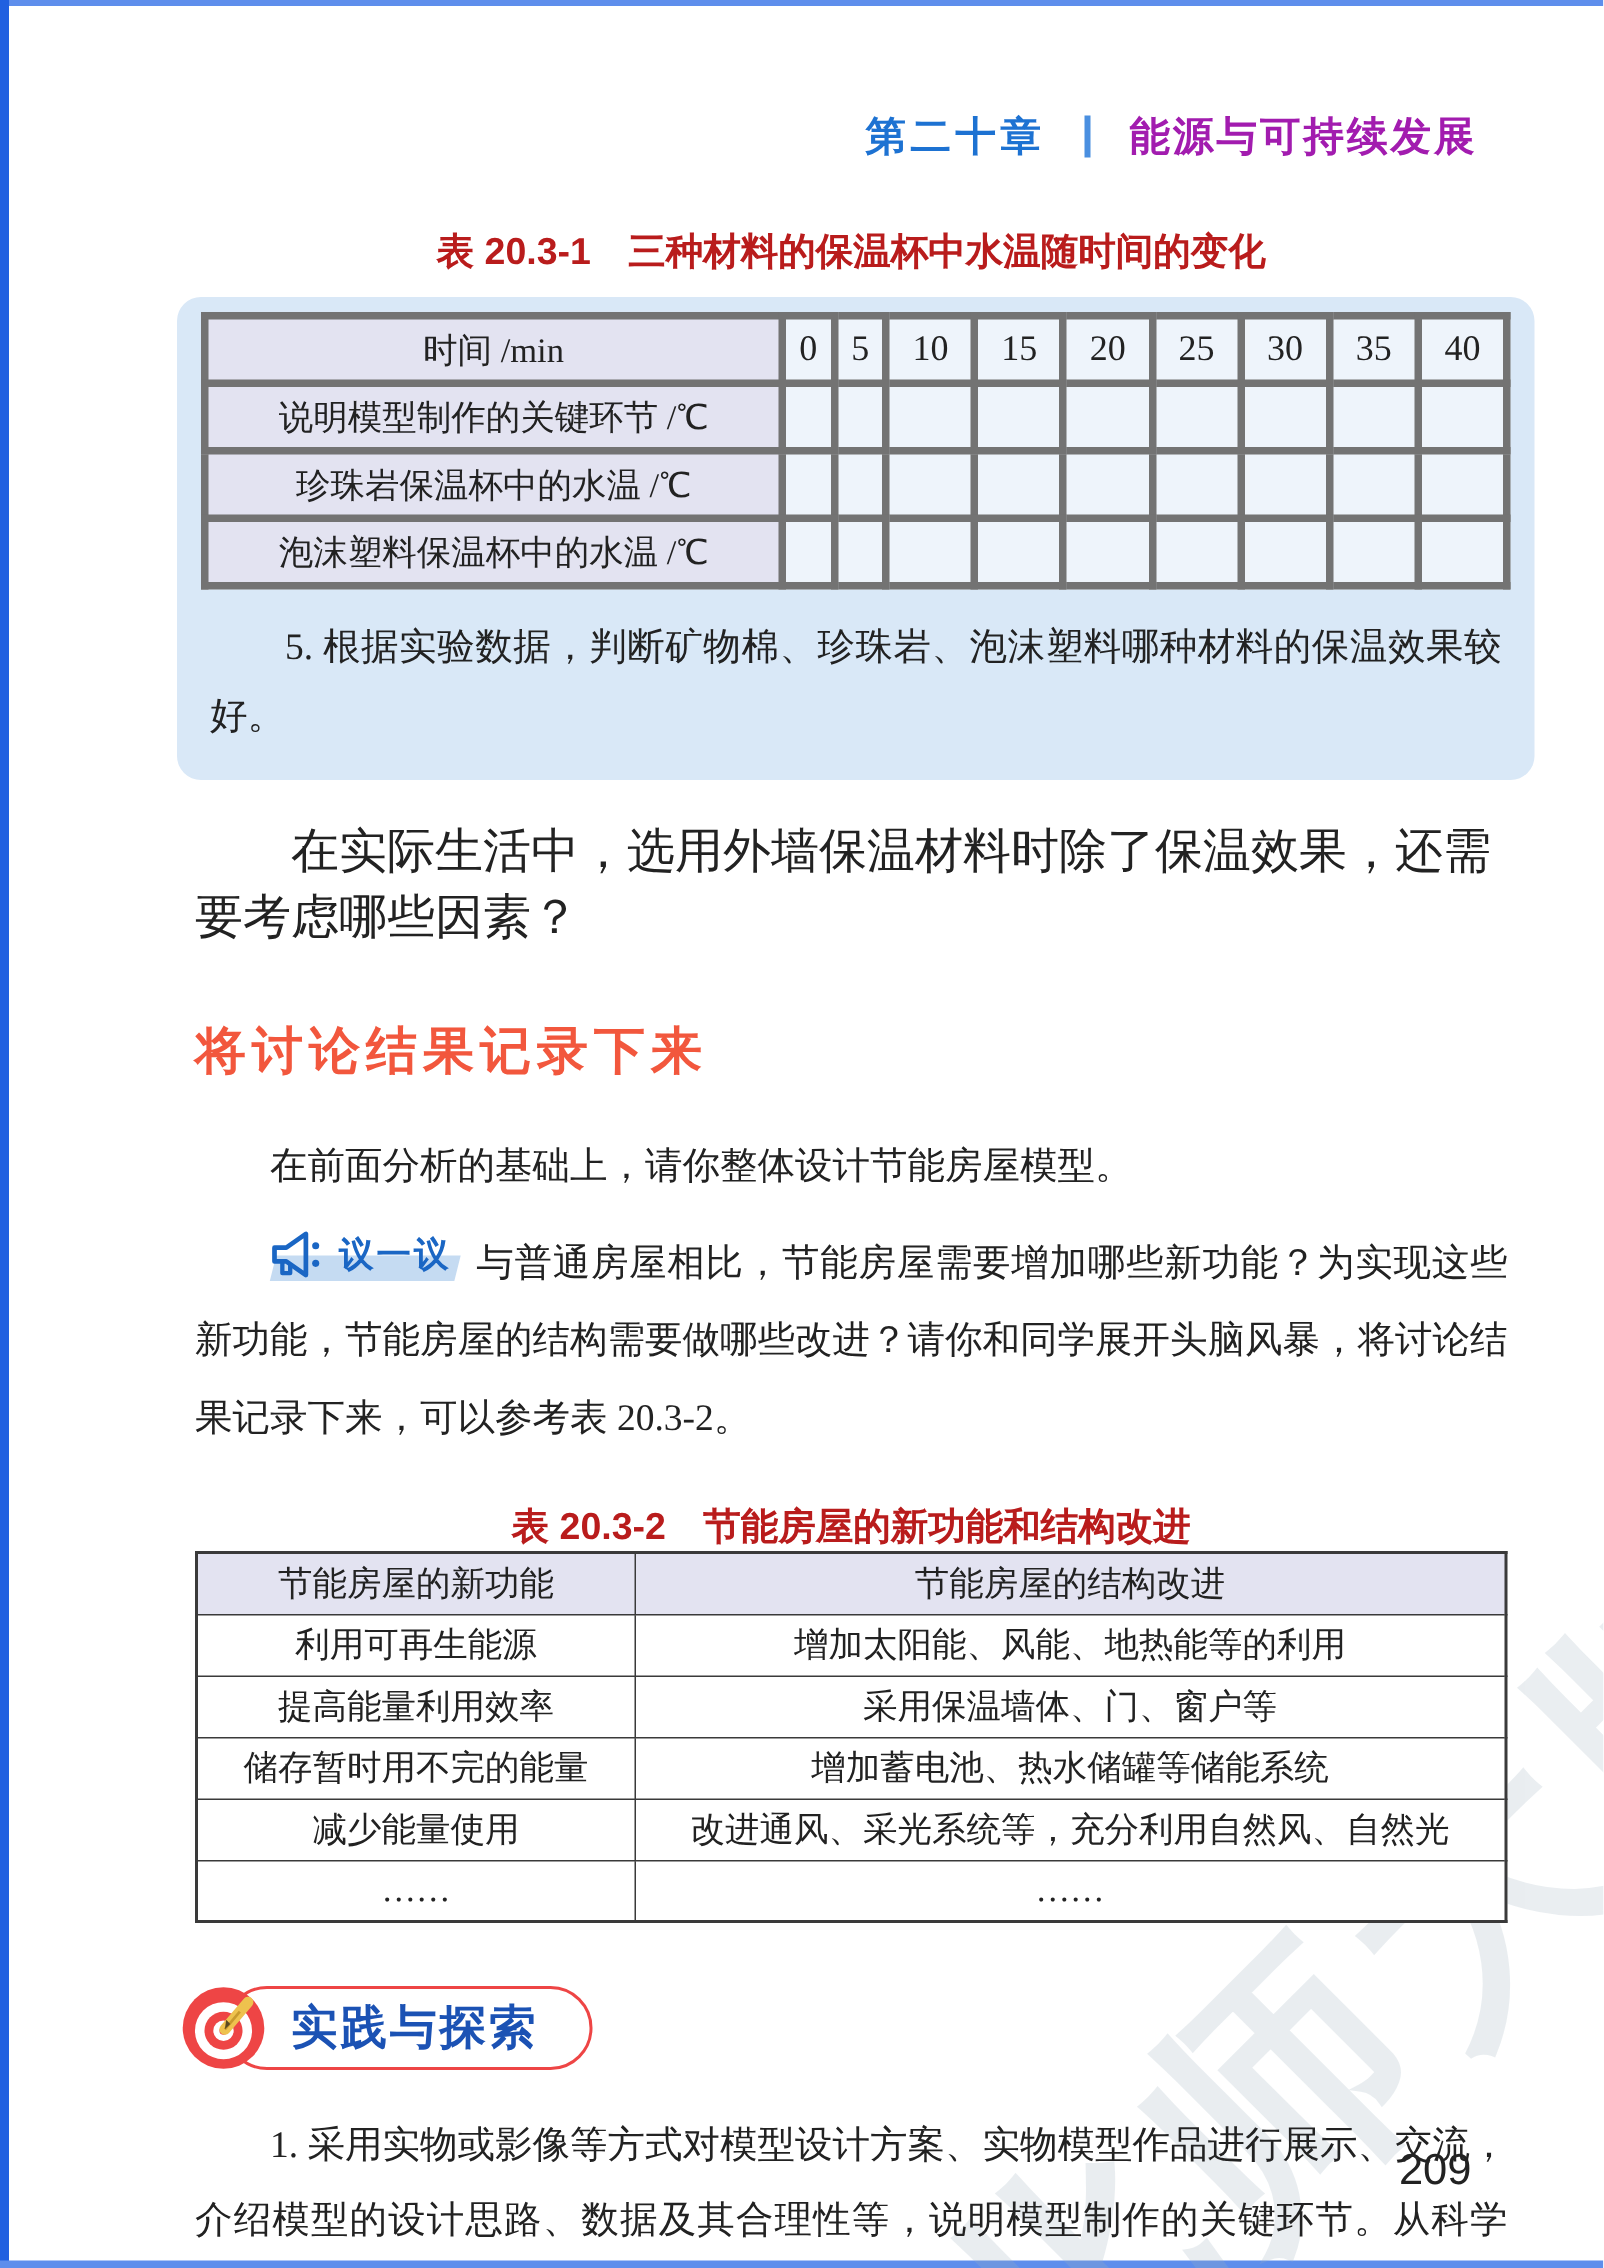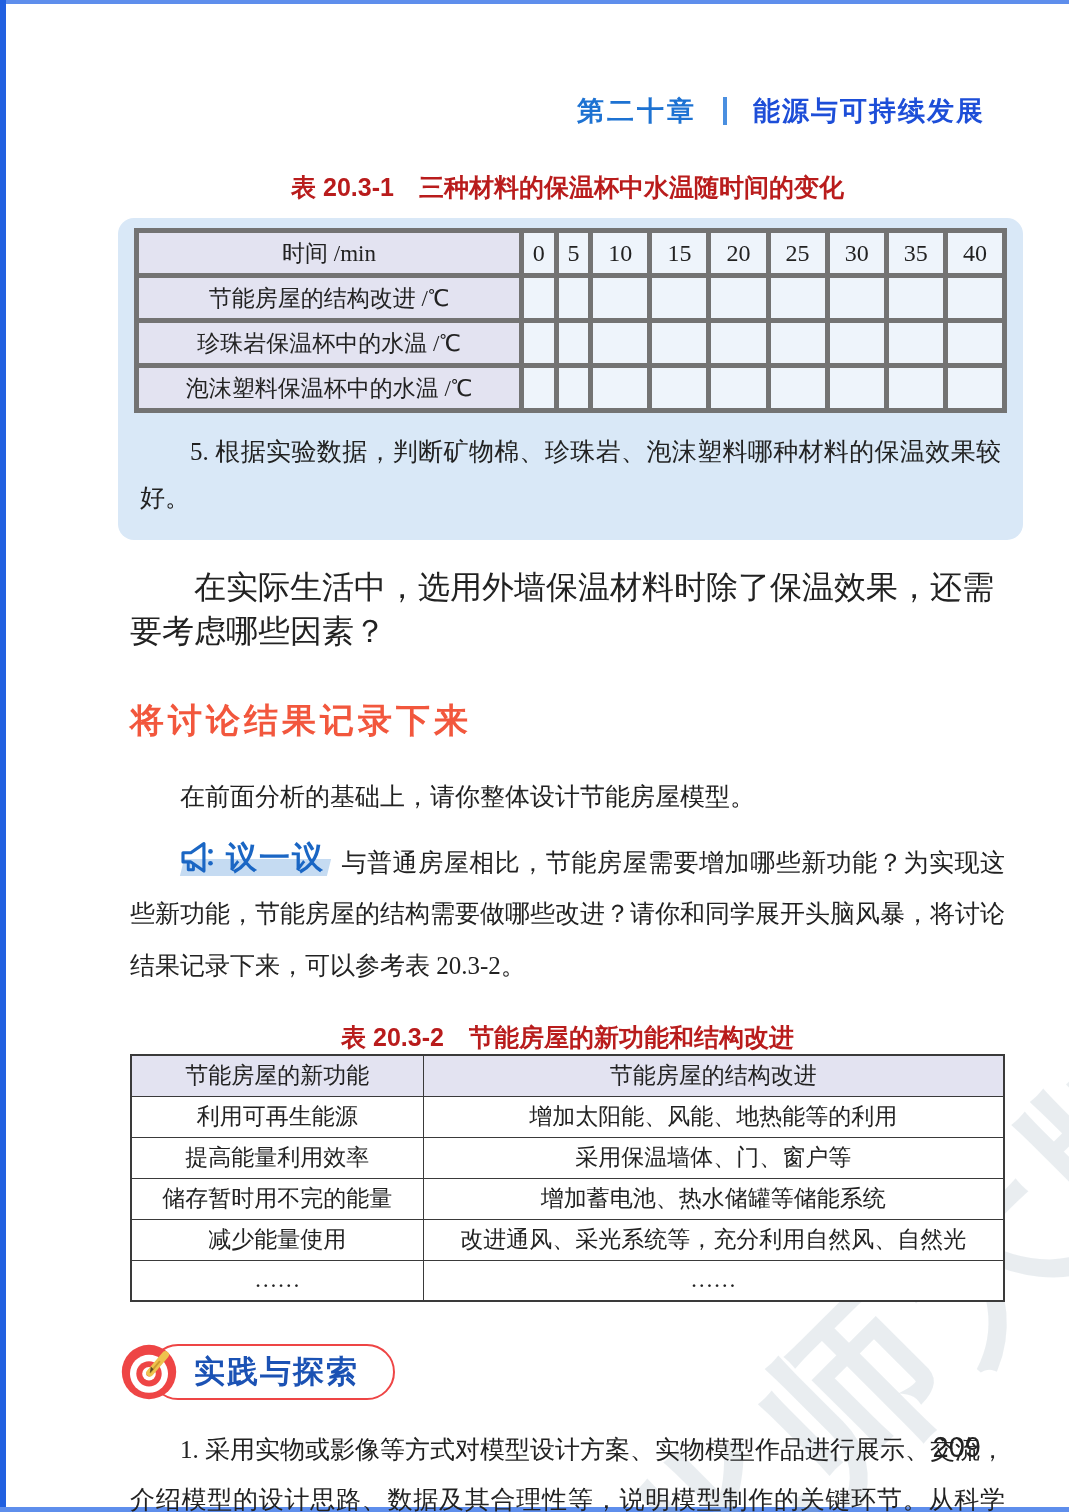--- a/index.html
+++ b/index.html
@@ -12,26 +12,26 @@
   
   .edge-top    { position:absolute; top:0; left:0; right:0; height:4px; background:#5e8eec; }
   .edge-bottom { position:absolute; bottom:0; left:0; right:0; height:5px; background:#5e8eec; }
   .edge-left   { position:absolute; top:0; bottom:0; left:0; width:6px; background:#2160e0; }
 
   .content { position:relative; padding:0 64px 0 130px; z-index:2; }
 
   
   .page-header {
     display:flex; justify-content:flex-end; align-items:center;
-    padding-top:93px; padding-right:20px;
+    padding-top:73px; padding-right:20px;
     font-family:"Liberation Sans", sans-serif; font-weight:bold; font-size:27px;
   }
   .chapter { color:#1d72d2; letter-spacing:3px; }
   .sep-bar { display:inline-block; width:4px; height:28px; background:#4a8fe0; margin:0 26px; }
-  .h-title { color:#1d4ed8; letter-spacing:2px; }
+  .h-title { color:#a21caf; letter-spacing:2px; }
 
   
   .table-title { text-align:center; font-family:"Liberation Sans", sans-serif;
     font-weight:bold; font-size:25px; color:#b91c1c; }
   .t1-title { margin-top:42px; }
   .panel {
     margin-top:14px; margin-left:-12px; margin-right:-18px;
     background:#d9e8f7; border-radius:16px; padding:10px 16px 18px 16px;
   }
   table { border-collapse:collapse; width:100%; }
@@ -62,21 +62,21 @@
     position:relative; display:inline-flex; align-items:center;
     margin-right:16px; vertical-align:-4px; text-indent:0;
   }
   .discuss-badge .hl {
     position:absolute; left:2px; right:-4px; bottom:0px; height:17px;
     background:#c5dbf2; transform:skewX(-14deg); z-index:0;
   }
   .discuss-badge svg { position:relative; z-index:1; margin-right:6px; }
   .discuss-label {
     position:relative; z-index:1; font-family:"Liberation Sans", sans-serif;
-    font-weight:bold; font-size:31px; color:#1a66c4; letter-spacing:2px; line-height:1.2;
+    font-weight:bold; font-size:23px; color:#1a66c4; letter-spacing:2px; line-height:1.2;
   }
 
   
   .t2-title { margin-top:30px; }
   .t2 { margin-top:0; border:2px solid #3a3a3a; background:#fff; }
   .t2 th, .t2 td { border:1px solid #3a3a3a; height:41px; text-align:center;
     font-size:23px; font-weight:normal; color:#222; padding:0 8px; }
   .t2 th { background:#e3e3f1; }
   .t2 .c1 { width:292px; }
 
@@ -142,21 +142,21 @@
           <td>5</td>
           <td>10</td>
           <td>15</td>
           <td>20</td>
           <td>25</td>
           <td>30</td>
           <td>35</td>
           <td>40</td>
         </tr>
         <tr>
-          <td class="rowlabel">节能房屋的结构改进 /℃</td>
+          <td class="rowlabel">说明模型制作的关键环节 /℃</td>
           <td></td>
               <td></td>
           <td></td>
               <td></td>
           <td></td>
               <td></td>
           <td></td>
               <td></td>
           <td></td>
         </tr>

